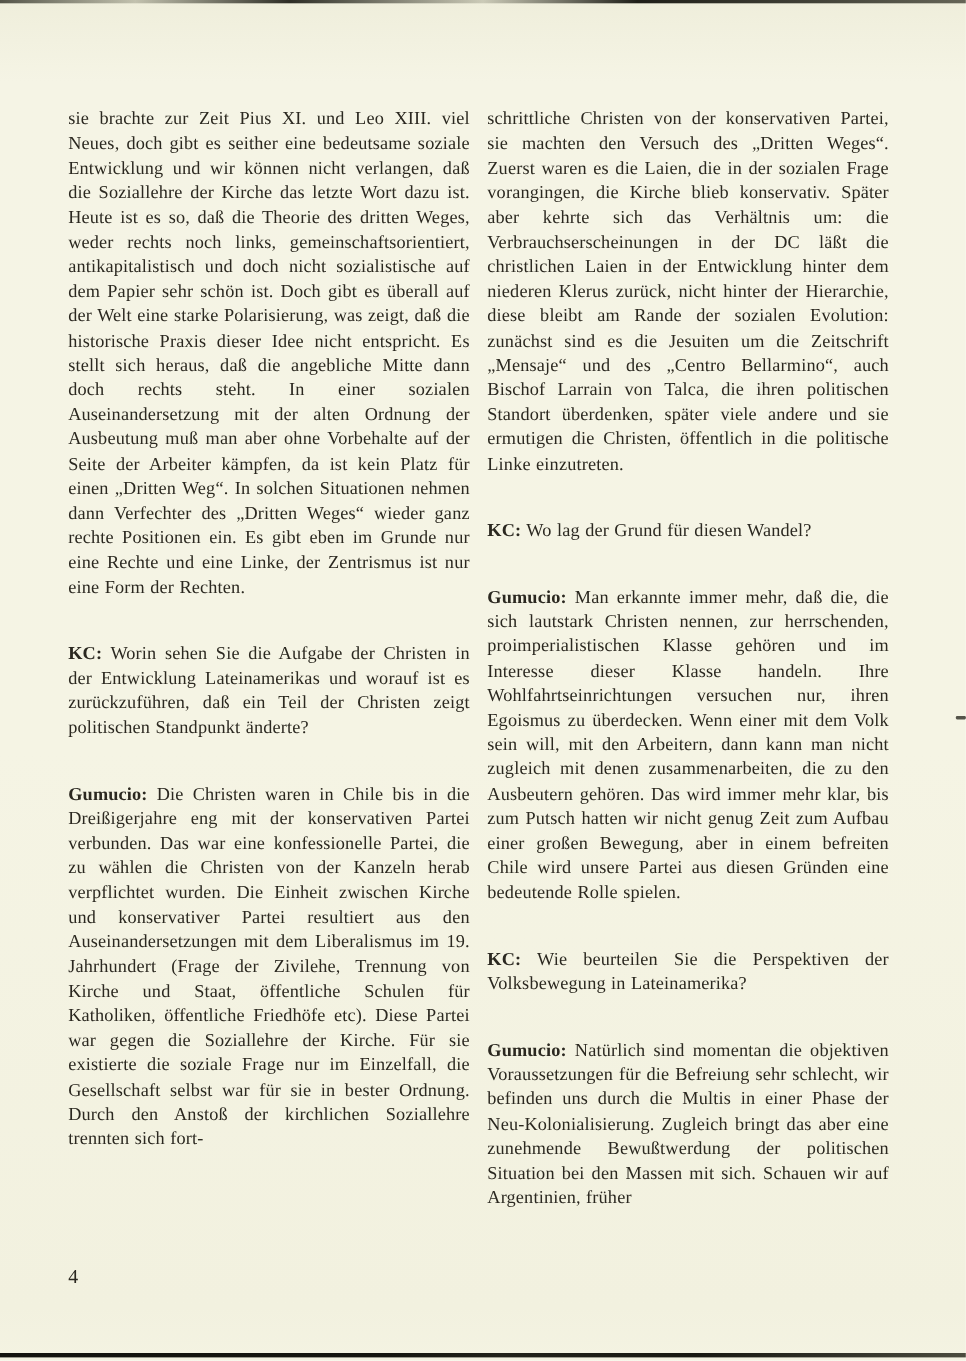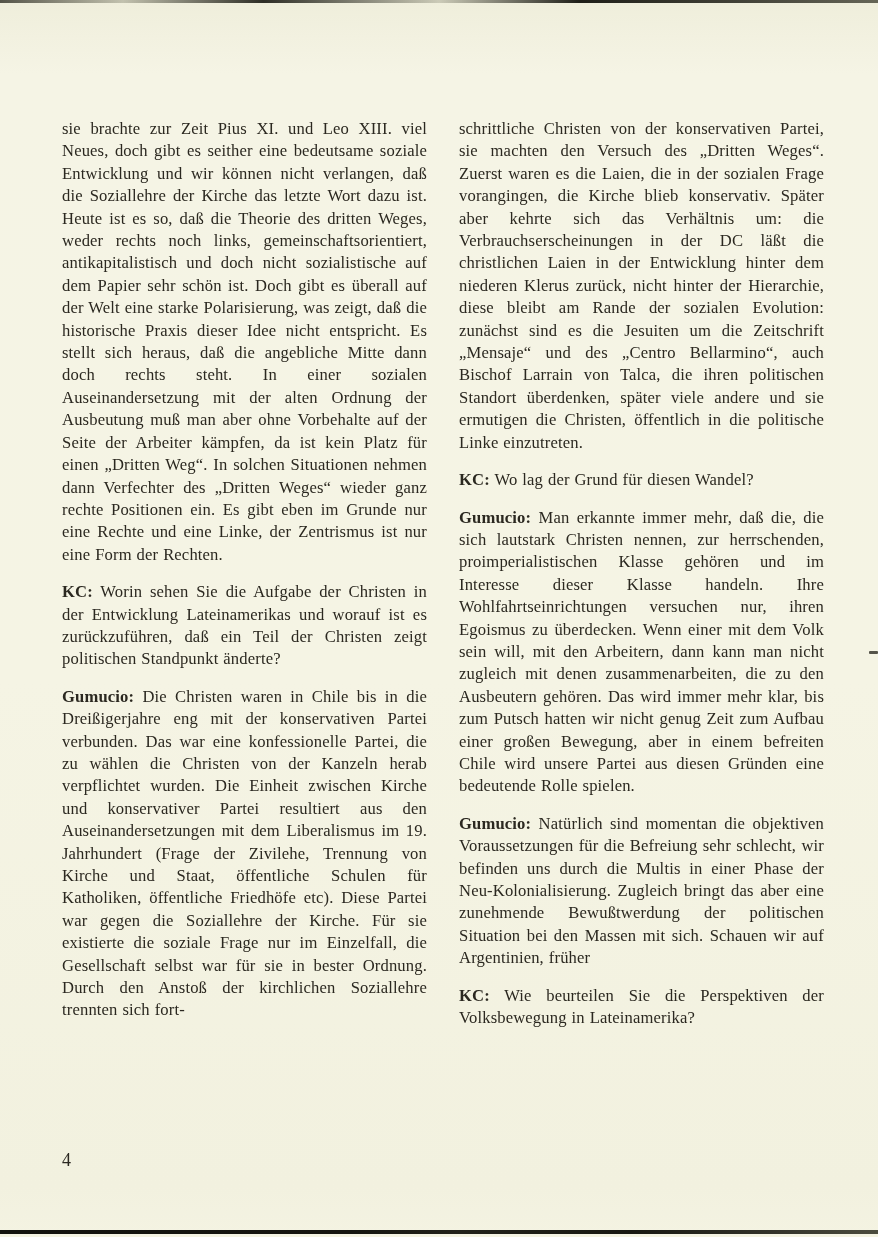--- a/index.html
+++ b/index.html
@@ -42,40 +42,40 @@
     position: absolute;
     right: 0;
     top: 651px;
     width: 9px;
     height: 3px;
     background: #55544a;
     border-radius: 1px;
   }
   .columns {
     position: absolute;
-    top: 118px;
+    top: 97px;
     left: 62px;
     width: 762px;
     display: flex;
-    gap: 32px;
+    gap: 16px;
     font-family: Liberation Serif, serif;
   }
   .col {
     width: 365px;
     text-align: justify;
     font-size: 16.6px;
     line-height: 22.4px;
     letter-spacing: 0.15px;
     word-spacing: 0.6px;
   }
   .col p {
     margin: 0;
   }
   .col p + p {
-    margin-top: 15px;
+    margin-top: 38px;
   }
   .speaker {
     font-weight: bold;
   }
   .speaker:empty {
     display: none;
   }
   .page-number {
     position: absolute;
     left: 62px;
@@ -97,22 +97,22 @@
     <div class="col">
       <p> <span>sie brachte zur Zeit Pius XI. und Leo XIII. viel Neues, doch gibt es seither eine bedeutsame soziale Entwicklung und wir können nicht verlangen, daß die Soziallehre der Kirche das letzte Wort dazu ist. Heute ist es so, daß die Theorie des dritten Weges, weder rechts noch links, gemeinschaftsorientiert, antikapitalistisch und doch nicht sozialistische auf dem Papier sehr schön ist. Doch gibt es überall auf der Welt eine starke Polarisierung, was zeigt, daß die historische Praxis dieser Idee nicht entspricht. Es stellt sich heraus, daß die angebliche Mitte dann doch rechts steht. In einer sozialen Auseinandersetzung mit der alten Ordnung der Ausbeutung muß man aber ohne Vorbehalte auf der Seite der Arbeiter kämpfen, da ist kein Platz für einen „Dritten Weg“. In solchen Situationen nehmen dann Verfechter des „Dritten Weges“ wieder ganz rechte Positionen ein. Es gibt eben im Grunde nur eine Rechte und eine Linke, der Zentrismus ist nur eine Form der Rechten.</span></p>
       <p><strong class="speaker">KC:</strong> <span>Worin sehen Sie die Aufgabe der Christen in der Entwicklung Lateinamerikas und worauf ist es zurückzuführen, daß ein Teil der Christen zeigt politischen Standpunkt änderte?</span></p>
       <p><strong class="speaker">Gumucio:</strong> <span>Die Christen waren in Chile bis in die Dreißigerjahre eng mit der konservativen Partei verbunden. Das war eine konfessionelle Partei, die zu wählen die Christen von der Kanzeln herab verpflichtet wurden. Die Einheit zwischen Kirche und konservativer Partei resultiert aus den Auseinandersetzungen mit dem Liberalismus im 19. Jahrhundert (Frage der Zivilehe, Trennung von Kirche und Staat, öffentliche Schulen für Katholiken, öffentliche Friedhöfe etc). Diese Partei war gegen die Soziallehre der Kirche. Für sie existierte die soziale Frage nur im Einzelfall, die Gesellschaft selbst war für sie in bester Ordnung. Durch den Anstoß der kirchlichen Soziallehre trennten sich fort-</span></p>
     </div>
 
     <div class="col">
       <p> <span>schrittliche Christen von der konservativen Partei, sie machten den Versuch des „Dritten Weges“. Zuerst waren es die Laien, die in der sozialen Frage vorangingen, die Kirche blieb konservativ. Später aber kehrte sich das Verhältnis um: die Verbrauchserscheinungen in der DC läßt die christlichen Laien in der Entwicklung hinter dem niederen Klerus zurück, nicht hinter der Hierarchie, diese bleibt am Rande der sozialen Evolution: zunächst sind es die Jesuiten um die Zeitschrift „Mensaje“ und des „Centro Bellarmino“, auch Bischof Larrain von Talca, die ihren politischen Standort überdenken, später viele andere und sie ermutigen die Christen, öffentlich in die politische Linke einzutreten.</span></p>
       <p><strong class="speaker">KC:</strong> <span>Wo lag der Grund für diesen Wandel?</span></p>
       <p><strong class="speaker">Gumucio:</strong> <span>Man erkannte immer mehr, daß die, die sich lautstark Christen nennen, zur herrschenden, proimperialistischen Klasse gehören und im Interesse dieser Klasse handeln. Ihre Wohlfahrtseinrichtungen versuchen nur, ihren Egoismus zu überdecken. Wenn einer mit dem Volk sein will, mit den Arbeitern, dann kann man nicht zugleich mit denen zusammenarbeiten, die zu den Ausbeutern gehören. Das wird immer mehr klar, bis zum Putsch hatten wir nicht genug Zeit zum Aufbau einer großen Bewegung, aber in einem befreiten Chile wird unsere Partei aus diesen Gründen eine bedeutende Rolle spielen.</span></p>
+      <p><strong class="speaker">KC:</strong> <span>Wie beurteilen Sie die Perspektiven der Volksbewegung in Lateinamerika?</span></p>
       <p><strong class="speaker">Gumucio:</strong> <span>Natürlich sind momentan die objektiven Voraussetzungen für die Befreiung sehr schlecht, wir befinden uns durch die Multis in einer Phase der Neu-Kolonialisierung. Zugleich bringt das aber eine zunehmende Bewußtwerdung der politischen Situation bei den Massen mit sich. Schauen wir auf Argentinien, früher</span></p>
-      <p><strong class="speaker">KC:</strong> <span>Wie beurteilen Sie die Perspektiven der Volksbewegung in Lateinamerika?</span></p>
     </div>
 
   </div>
 
   <div class="page-number">4</div>
 
   <div class="edge-right-mark"></div>
   <div class="edge-bottom"></div>
 
 </div>

